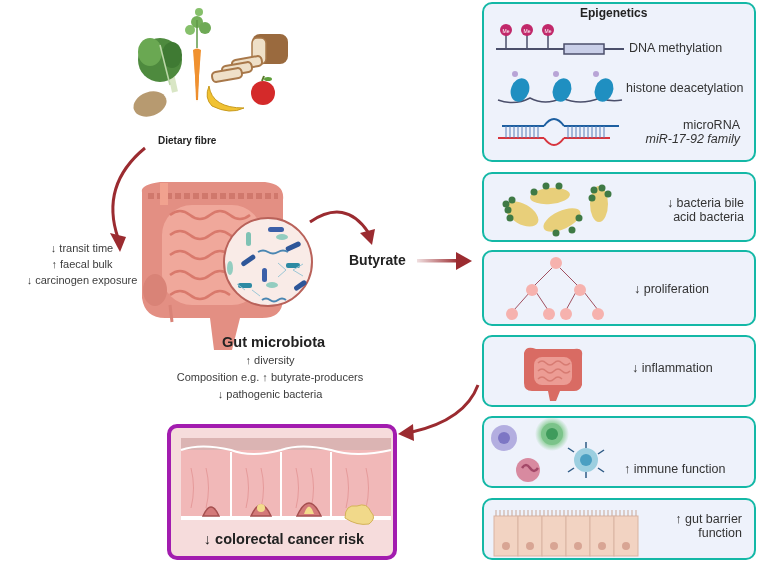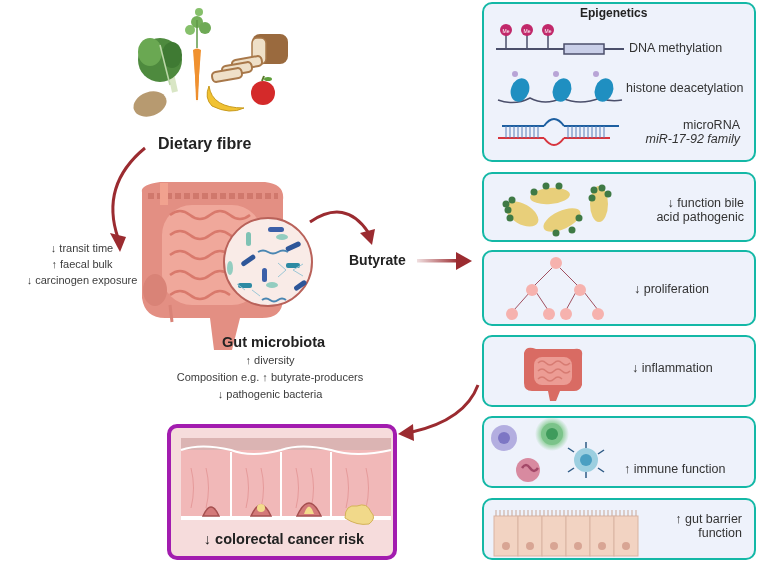--- a/index.html
+++ b/index.html
@@ -100,21 +100,21 @@
       <stop offset="1" stop-color="#9b2b30" stop-opacity="1"></stop>
     </linearGradient>
   </defs>
   <rect x="417" y="259" width="42" height="3.5" fill="url(#fadeArrow)"></rect>
   <polygon points="456,252 472,261 456,270" fill="#9b2b30"></polygon>
 
   <path d="M478 385 Q465 420 412 432" stroke="#9b2b30" stroke-width="3" fill="none"></path>
   <polygon points="413,424 398,434 414,441" fill="#9b2b30"></polygon>
 </svg>
 
-<div class="abs bold-title" style="left:158px; top:135px; font-size:16px;">Dietary fibre</div>
+<div class="abs bold-title" style="left:158px; top:135px; font-size:10px;">Dietary fibre</div>
 
 <div class="left-list" style="left:12px; top:240px; width:140px;">
   <div>↓ transit time</div>
   <div>↑ faecal bulk</div>
   <div>↓ carcinogen exposure</div>
 </div>
 
 <div class="abs bold-title" style="left:349px; top:252px; font-size:14px;">Butyrate</div>
 
 <div class="abs bold-title" style="left:222px; top:334px; font-size:14.5px;">Gut microbiota</div>
@@ -204,22 +204,22 @@
       <circle cx="85" cy="40" r="3.5"></circle>
         <circle cx="78" cy="52" r="3.5"></circle>
         <circle cx="62" cy="55" r="3.5"></circle>
       <circle cx="100" cy="12" r="3.5"></circle>
         <circle cx="108" cy="10" r="3.5"></circle>
         <circle cx="98" cy="20" r="3.5"></circle>
         <circle cx="114" cy="16" r="3.5"></circle>
     </g>
   </svg>
   <div class="panel-label" style="left:130px; top:22px; width:130px;">
-    <div>↓ function bile</div>
-    <div>acid pathogenic</div>
+    <div>↓ bacteria bile</div>
+    <div>acid bacteria</div>
   </div>
 </div>
 
 <div class="panel" style="top:250px; height:76px;">
   <svg width="130" height="70" style="left:14px; top:2px;">
     <g stroke="#a05060" stroke-width="1">
       <line x1="54" y1="14" x2="36" y2="32"></line>
         <line x1="62" y1="14" x2="80" y2="32"></line>
       <line x1="32" y1="38" x2="16" y2="56"></line>
         <line x1="38" y1="38" x2="50" y2="56"></line>

